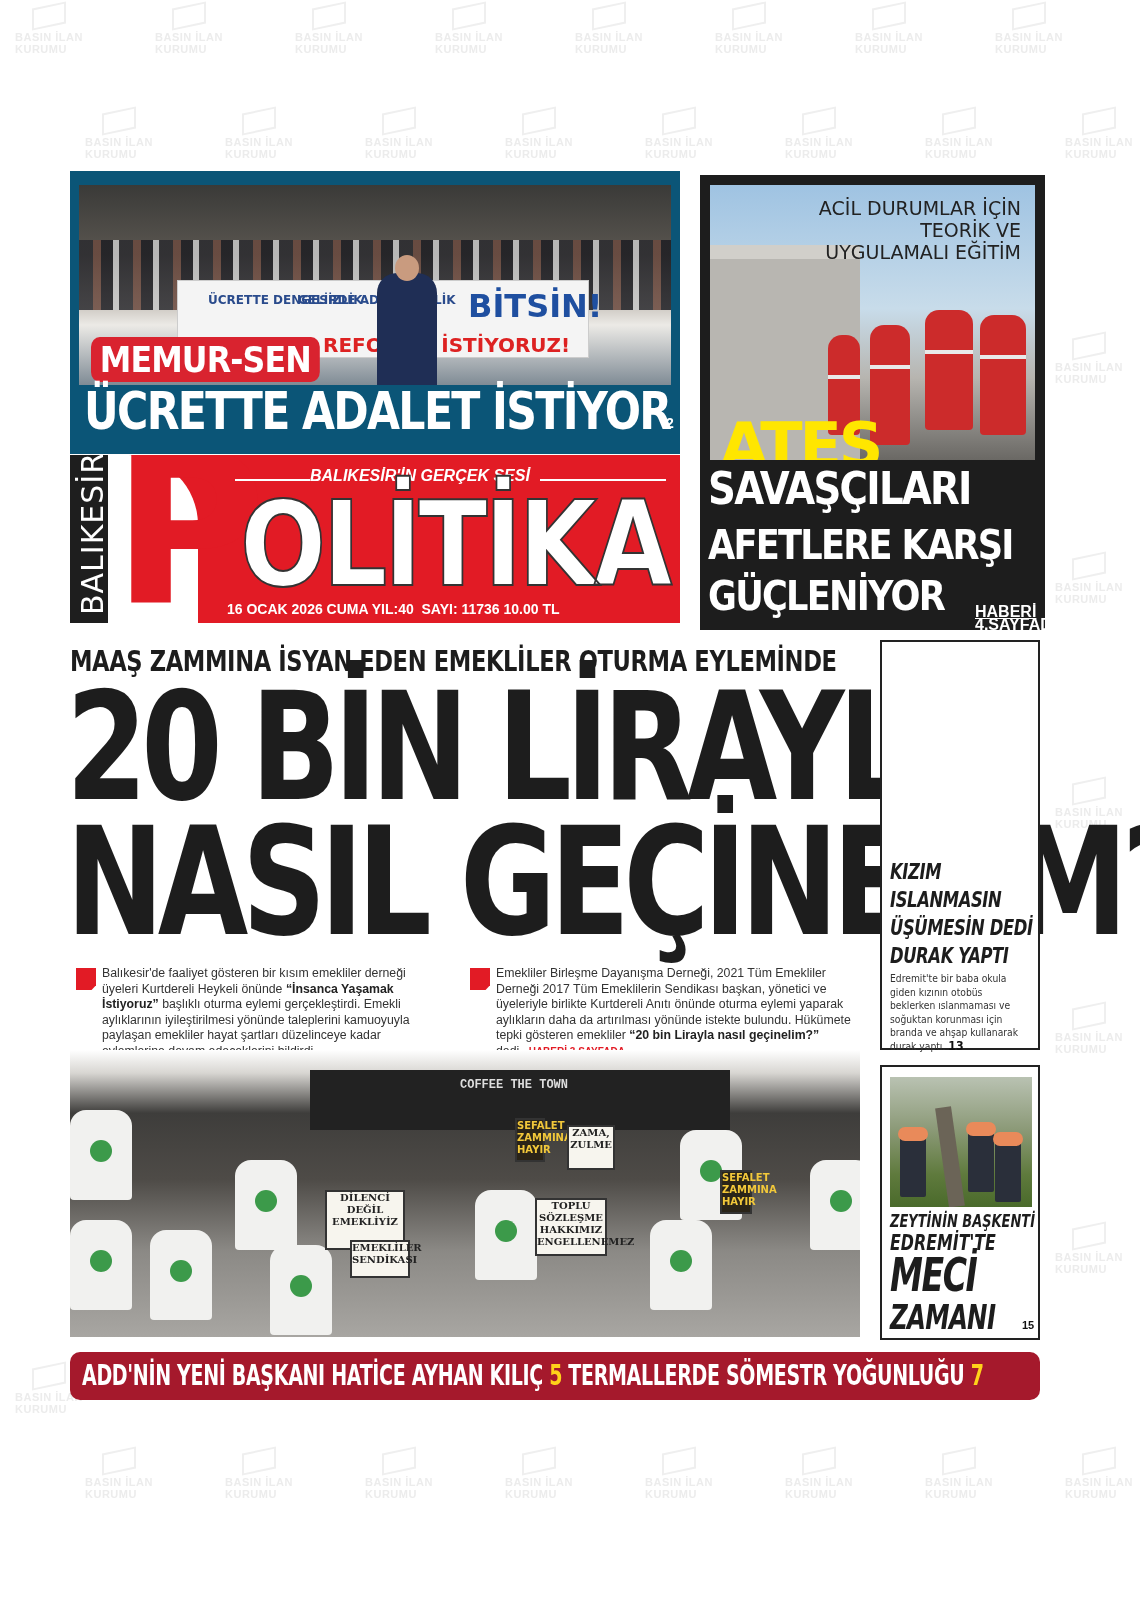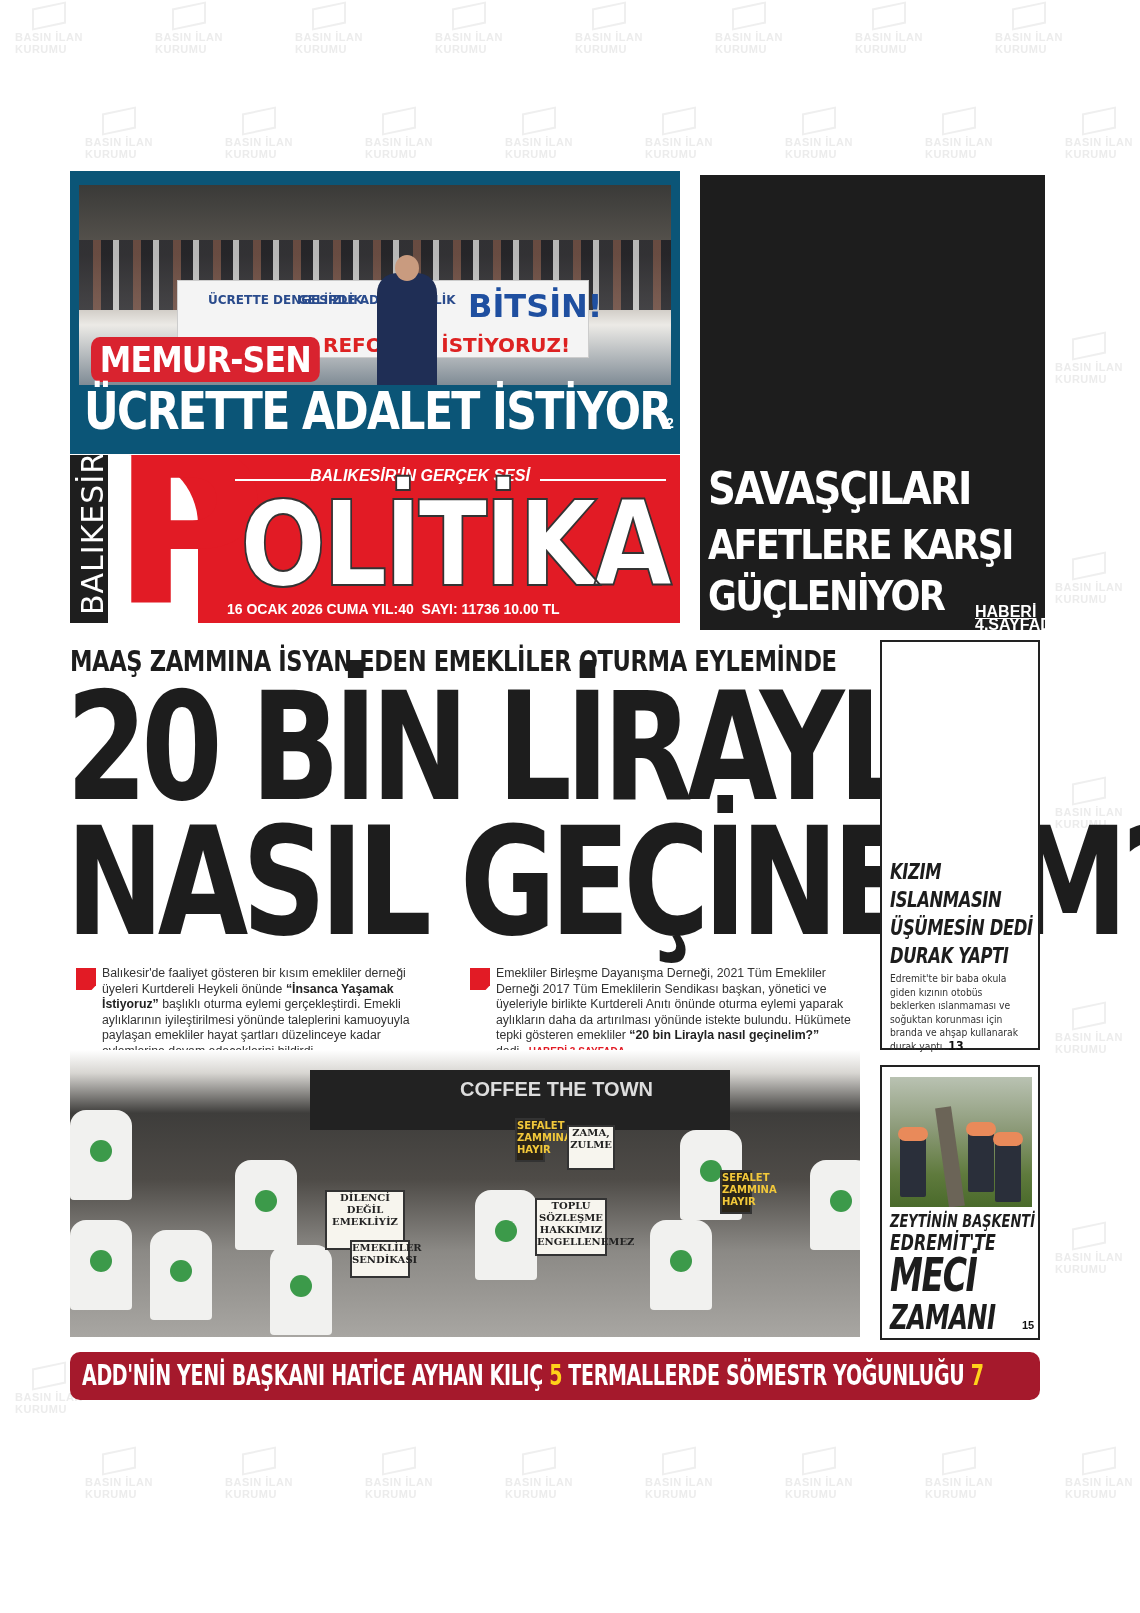--- a/index.html
+++ b/index.html
@@ -67,21 +67,21 @@
   .col { position: absolute; font-size: 12.3px; line-height: 15.5px; color: #333; }
   .col b { color: #222; }
   .col .bullet { position: absolute; left: -26px; top: 2px; width: 20px; height: 22px; background: #e21b25; clip-path: polygon(0 0,100% 0,100% 78%,78% 100%,0 100%); }
   .col1 { left: 102px; top: 966px; width: 340px; }
   .col2 { left: 496px; top: 966px; width: 360px; }
   .ref-red { color: #e21b25; font-weight: bold; font-size: 10px; margin-left: 6px; }
 
   .main-photo { position: absolute; left: 70px; top: 1050px; width: 790px; height: 287px; overflow: hidden;
     background: linear-gradient(180deg, #ffffff 0%, #d8d6d2 8%, #3e3d3b 22%, #4e4b47 45%, #8b8985 70%, #a8a6a2 100%); }
   .main-photo .storefront { position: absolute; left: 240px; top: 20px; width: 420px; height: 60px; background: #222; }
-  .main-photo .storefront span { position: absolute; left: 150px; top: 8px; color: #ddd; font-weight: bold; font-size: 20px; font-family: Liberation Sans, sans-serif; }
+  .main-photo .storefront span { position: absolute; left: 150px; top: 8px; color: #ddd; font-weight: bold; font-size: 12px; font-family: Liberation Mono, monospace; }
   .main-photo .vest { position: absolute; width: 62px; height: 90px; background: #f1f1ef; border-radius: 16px 16px 4px 4px; }
   .main-photo .vest::after { content: ""; position: absolute; left: 20px; top: 30px; width: 22px; height: 22px; border-radius: 50%; background: #3c9a4a; }
   .main-photo .sign { position: absolute; background: #f7f5ee; border: 2px solid #333; color: #222; font-family: "DejaVu Serif", serif; font-weight: bold; text-align: center; font-size: 10px; line-height: 12px; }
   .main-photo .sign.yellow { background: #2a2418; color: #f2c83a; font-family: "DejaVu Sans", sans-serif; }
 
   
   .box-story { position: absolute; background: #fff; border: 2px solid #222; }
   .durak { left: 880px; top: 640px; width: 160px; height: 410px; }
   .durak-photo { position: absolute; left: 8px; top: 8px; width: 142px; height: 204px;
     background: linear-gradient(180deg, #c4cfd8 0%, #a7b3ba 35%, #6f7a62 70%, #4f6a34 100%); overflow: hidden; }
@@ -296,20 +296,33 @@
   <div class="mast-title">OLİTİKA</div>
   <div class="mast-info">
     <span>16 OCAK 2026 CUMA</span>
     <span>YIL:40</span>&nbsp;
     <span>SAYI: 11736</span>
     <span>10.00 TL</span>
   </div>
 </header>
 
 <section class="fire-story">
+  <div class="fire-photo">
+    <div class="building"></div>
+    <div class="fighter" style="left:160px;top:140px;"></div>
+    <div class="fighter" style="left:215px;top:125px;width:48px;"></div>
+    <div class="fighter" style="left:270px;top:130px;width:46px;"></div>
+    <div class="fighter" style="left:118px;top:150px;width:32px;height:100px;"></div>
+    <div class="fire-kicker">
+      <div>ACİL DURUMLAR İÇİN</div>
+      <div>TEORİK VE</div>
+      <div>UYGULAMALI EĞİTİM</div>
+    </div>
+    <div class="ates">ATEŞ</div>
+  </div>
   <div class="fire-head" style="top:290px">SAVAŞÇILARI</div>
   <div class="fire-head" style="top:346px;font-size:40px">AFETLERE KARŞI</div>
   <div class="fire-head" style="top:397px;font-size:40px">GÜÇLENİYOR</div>
   <div class="fire-ref">
     <div>HABERİ</div>
     <div>4.SAYFADA</div>
   </div>
 </section>
 
 <div class="kicker">MAAŞ ZAMMINA İSYAN EDEN EMEKLİLER OTURMA EYLEMİNDE</div>

